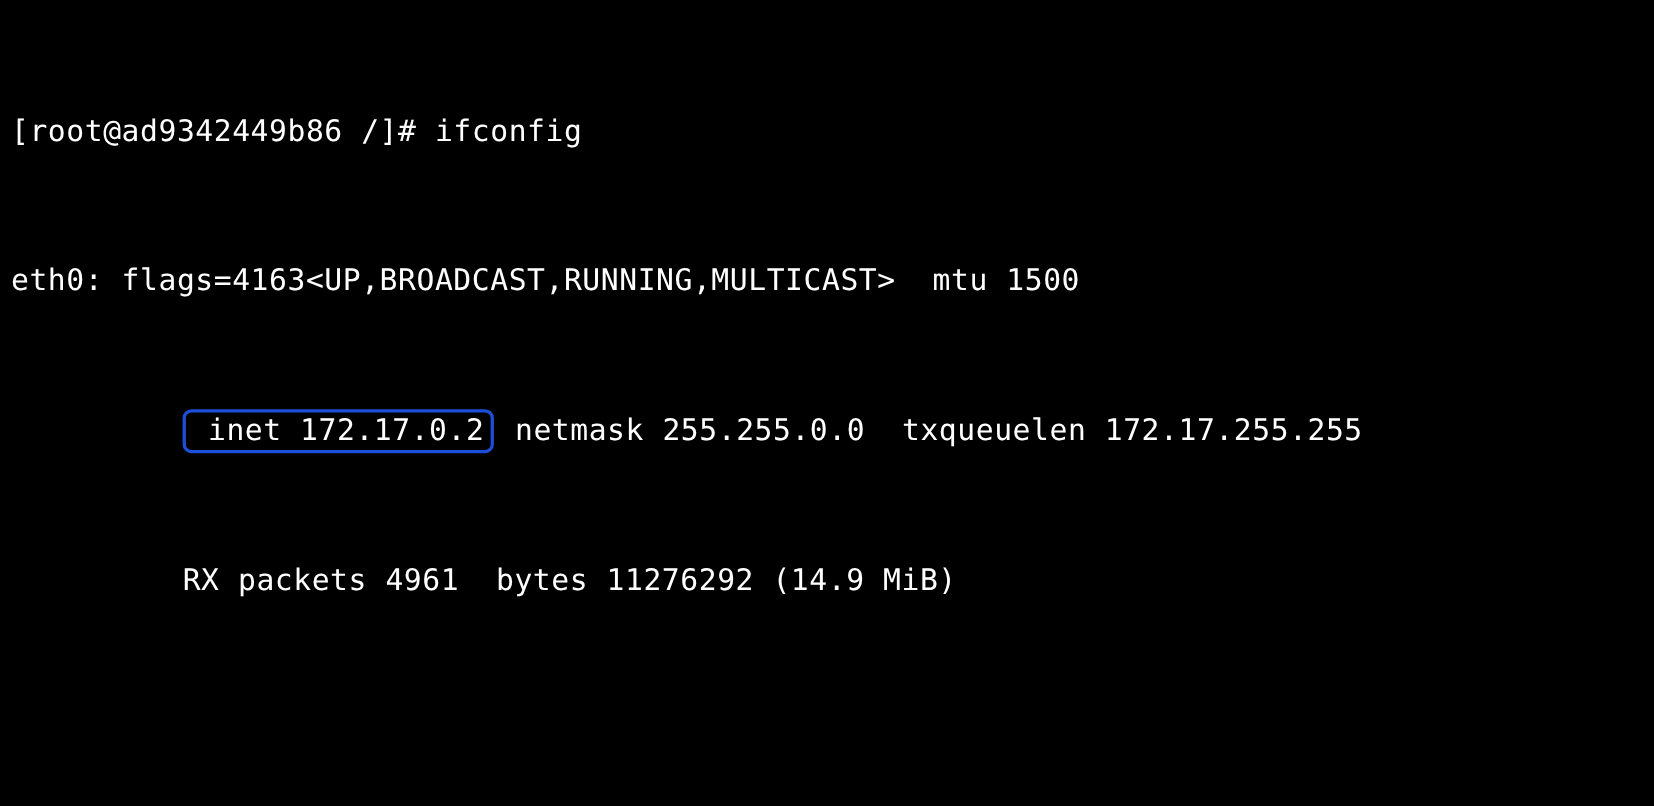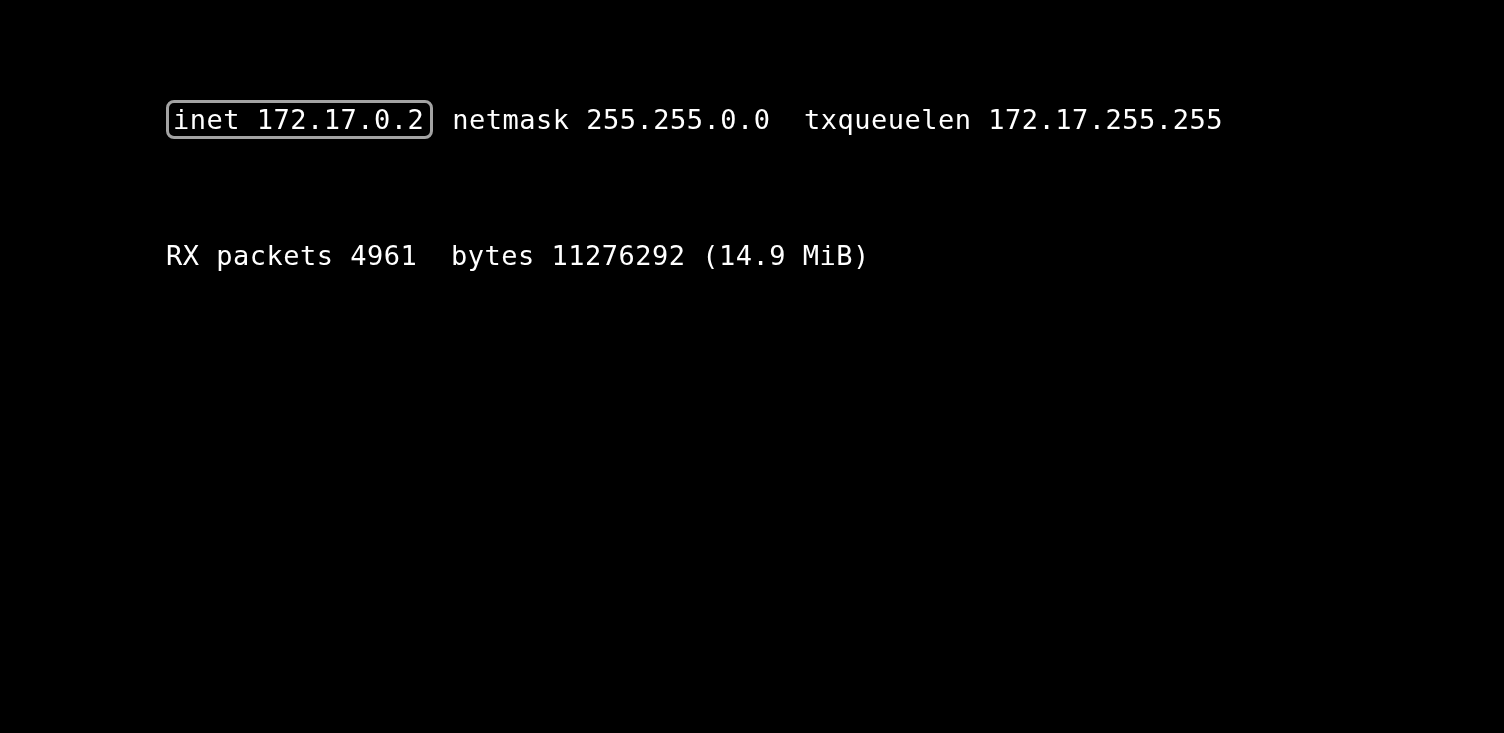--- a/index.html
+++ b/index.html
@@ -21,31 +21,33 @@
   }
   .line {
     display: block;
   }
   .indent {
     display: inline-block;
     width: 9.6ch;
   }
   .hl {
     display: inline-block;
-    border: 3px solid #a3a3a3;
+    border: 3px solid #1d4ed8;
     border-radius: 8px;
-    padding: 0 6px 0 4px;
+    padding: 0 6px 0 20px;
     margin-right: 2px;
     line-height: 1.25;
   }
 </style>
 </head>
 <body>
 
 <div class="terminal">
+  <span class="line">[root@ad9342449b86 /]# ifconfig</span>
+  <span class="line">eth0: flags=4163&lt;UP,BROADCAST,RUNNING,MULTICAST&gt;  mtu 1500</span>
   <span class="line"><span class="indent"></span><span class="hl">inet 172.17.0.2</span><span> netmask 255.255.0.0  txqueuelen 172.17.255.255</span></span>
   <span class="line"><span class="indent"></span><span>RX packets 4961  bytes 11276292 (14.9 MiB)</span></span>
   
   
   
   
   
   
   
   

